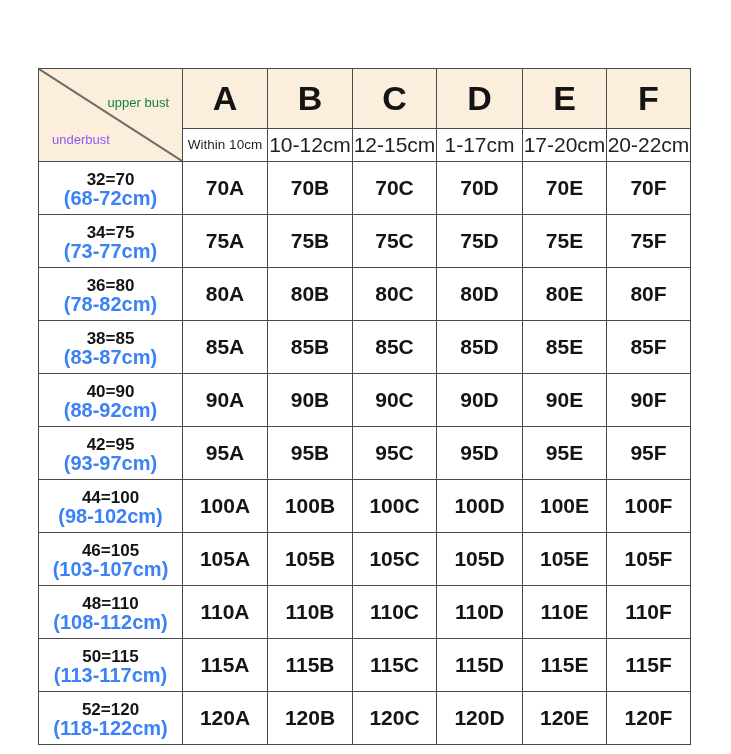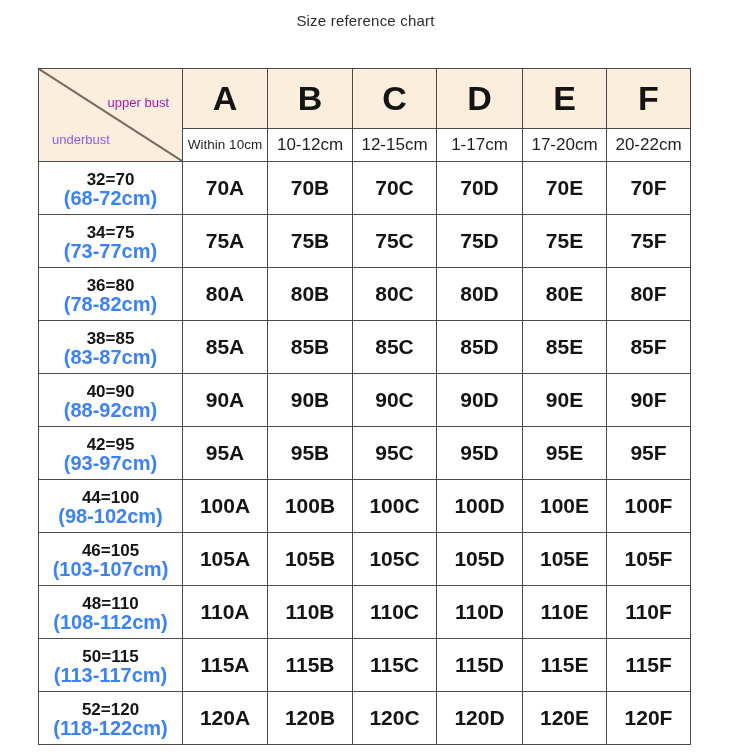--- a/index.html
+++ b/index.html
@@ -54,21 +54,21 @@
     top: 0; left: 0;
     width: 100%; height: 100%;
     display: block;
   }
   .corner-label-top {
     position: absolute;
     top: 26px;
     right: 13px;
     font-size: 13px;
     font-weight: 400;
-    color: #a21caf;
+    color: #15803d;
   }
   .corner-label-bottom {
     position: absolute;
     bottom: 14px;
     left: 13px;
     font-size: 13px;
     font-weight: 400;
     color: #8b5cf6;
   }
   
@@ -76,21 +76,21 @@
     background: #fbeedd;
     height: 57px;
     font-size: 34px;
     font-weight: 600;
     color: #141414;
   }
   
   td.range-cell {
     background: #ffffff;
     height: 31px;
-    font-size: 17px;
+    font-size: 21px;
     font-weight: 400;
     color: #1f1f1f;
   }
   td.range-cell.narrow {
     font-size: 13.5px;
     margin-left: 28px;
   }
   
   th.size-label-cell {
     background: #ffffff;
@@ -115,21 +115,20 @@
     background: #ffffff;
     font-size: 21px;
     font-weight: 600;
     color: #141414;
   }
 </style>
 </head>
 <body>
 
 <div class="page">
-  <div class="page-title">Size reference chart</div>
 
   <table class="size-chart">
     <colgroup>
       <col style="width:144px">
       <col style="width:85px">
       <col style="width:85px">
       <col style="width:84px">
       <col style="width:86px">
       <col style="width:84px">
       <col style="width:84px">

